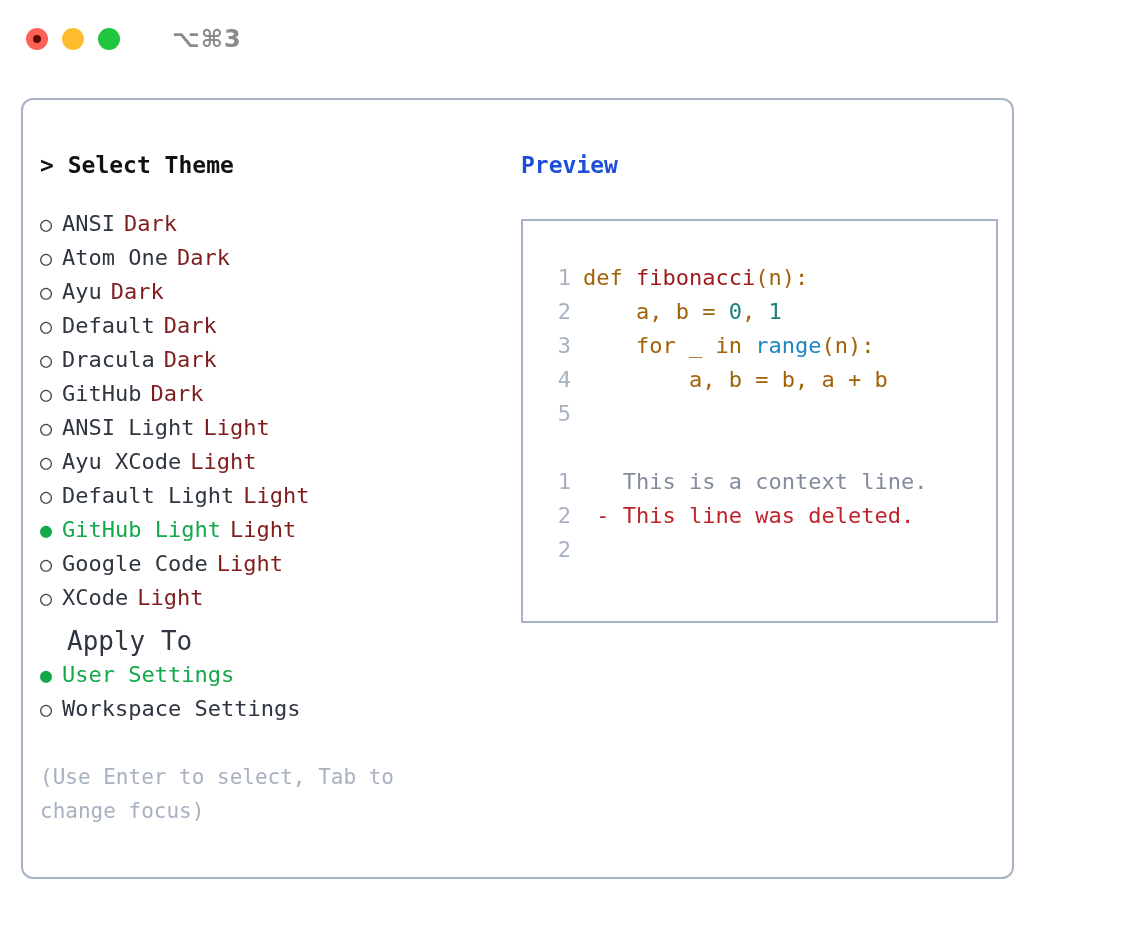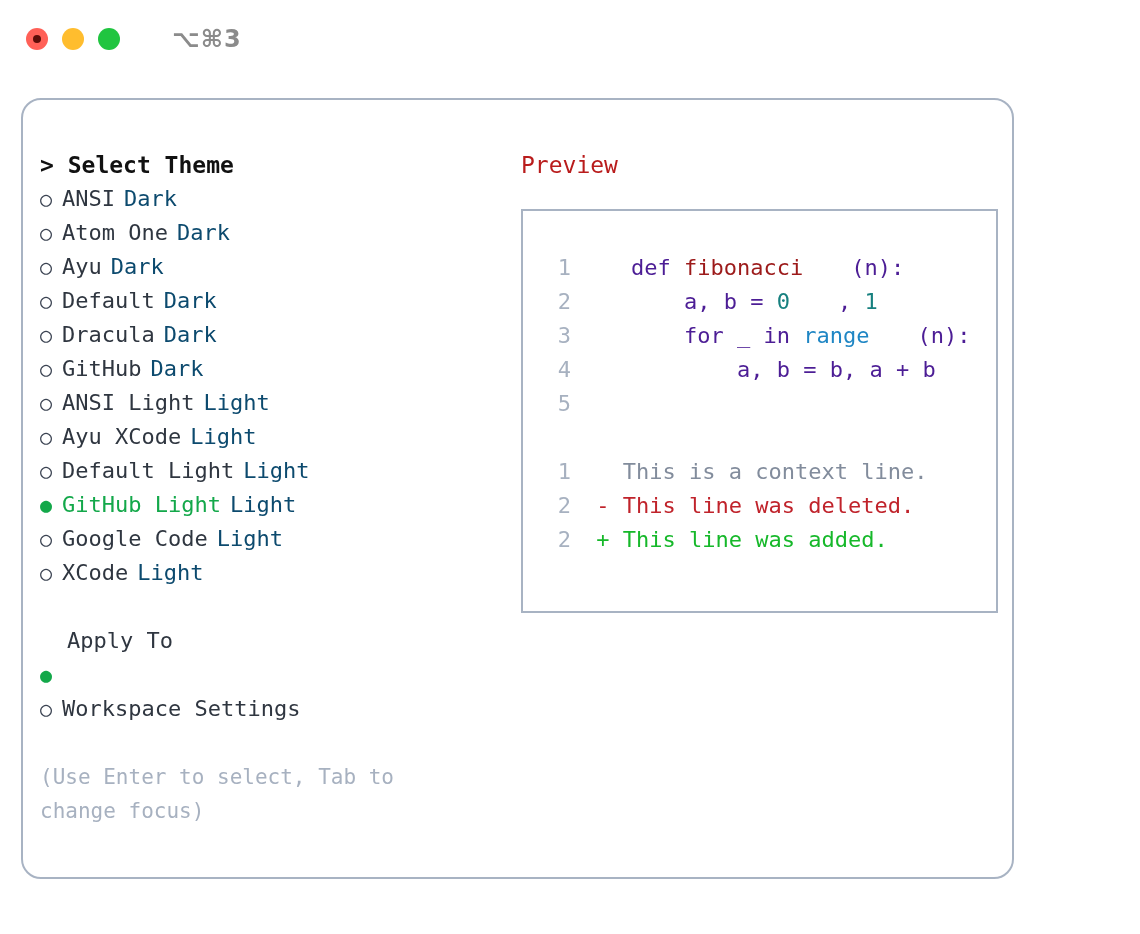--- a/index.html
+++ b/index.html
@@ -68,21 +68,21 @@
   }
 
   
   .panel {
     position: absolute;
     left: 21px;
     top: 98px;
     width: 993px;
     height: 781px;
     border: 2px solid #a8b3c3;
-    border-radius: 20px;
+    border-radius: 12px;
     box-sizing: border-box;
   }
 
   .panel-inner {
     position: absolute;
     left: 0; top: 0;
     width: 100%; height: 100%;
     padding: 48px 0 0 17px;
     box-sizing: border-box;
   }
@@ -120,27 +120,28 @@
     width: 22px;
     flex: none;
     font-size: 20px;
     color: #3b4352;
     line-height: 34px;
   }
   .opt-row.selected .bullet { color: #13a84a; }
   .opt-label { color: #2f3640; text-align: center; }
   .opt-row.selected .opt-label { color: #13a84a; }
   .opt-variant {
-    color: #0c4a6e;
+    color: #7f1d1d;
     margin-left: 9px;
+    margin-top: 25px;
   }
 
   .apply-block { margin-top: 34px; }
   .apply-head {
-    font-size: 22px;
+    font-size: 26px;
     color: #2f3640;
     line-height: 34px;
     padding-left: 27px;
     white-space: pre;
   }
 
   .hint {
     margin-top: 34px;
     font-size: 21px;
     color: #a7b1c0;
@@ -148,24 +149,24 @@
     width: 400px;
   }
 
   
   .right-col {
     margin-left: 21px;
     flex: none;
   }
   .preview-head {
     font-size: 23px;
-    font-weight: normal;
-    color: #b91c1c;
-    line-height: 34px;
-    margin-bottom: 27px;
+    font-weight: bold;
+    color: #1d4ed8;
+    line-height: 34px;
+    margin-bottom: 37px;
   }
   .preview-box {
     width: 477px;
     height: 404px;
     border: 2px solid #a8b3c3;
     background: #ffffff;
     box-sizing: border-box;
     padding: 40px 0 0 18px;
   }
   .code-line {
@@ -182,21 +183,21 @@
     text-align: right;
     color: #a7b1c0;
     margin-right: 12px;
   }
   .code-text { color: #2f3640; }
   .code-gap { height: 34px; }
 
   .tok-fn     { color: #9c1a1a; }
   .tok-num    { color: #17807f; }
   .tok-call   { color: #1f86c4; }
-  .tok-plain  { color: #4c1d95; margin-left: 48px; }
+  .tok-plain  { color: #a16207; }
   .tok-ctx    { color: #828c9c; margin-top: 31px; }
   .tok-del    { color: #c0232b; text-align: center; }
   .tok-add    { color: #16b82a; }
 </style>
 </head>
 <body>
 
 <div class="window">
 
   <div class="titlebar">
@@ -227,21 +228,21 @@
               <div class="opt-row"><span class="bullet">○</span><span class="opt-label">Ayu XCode</span><span class="opt-variant">Light</span></div>
               <div class="opt-row"><span class="bullet">○</span><span class="opt-label">Default Light</span><span class="opt-variant">Light</span></div>
               <div class="opt-row selected"><span class="bullet">●</span><span class="opt-label">GitHub Light</span><span class="opt-variant">Light</span></div>
               <div class="opt-row"><span class="bullet">○</span><span class="opt-label">Google Code</span><span class="opt-variant">Light</span></div>
               <div class="opt-row"><span class="bullet">○</span><span class="opt-label">XCode</span><span class="opt-variant">Light</span></div>
             </div>
 
           <div class="apply-block">
             <div class="apply-head">Apply To</div>
             <div class="apply-list">
-                <div class="opt-row selected"><span class="bullet">●</span></div>
+                <div class="opt-row selected"><span class="bullet">●</span><span class="opt-label">User Settings</span></div>
                 <div class="opt-row"><span class="bullet">○</span><span class="opt-label">Workspace Settings</span></div>
               </div>
           </div>
 
           <div class="hint">(Use Enter to select, Tab to change focus)</div>
         </div>
 
         <div class="right-col">
           <div class="preview-head">Preview</div>
           <div class="preview-box">
@@ -249,21 +250,21 @@
                 <div class="code-line"><span class="lineno">1</span><span class="code-text"><span class="tok-plain">def </span><span class="tok-fn">fibonacci</span><span class="tok-plain">(n):</span></span></div>
                 <div class="code-line"><span class="lineno">2</span><span class="code-text"><span class="tok-plain">    a, b = </span><span class="tok-num">0</span><span class="tok-plain">, </span><span class="tok-num">1</span></span></div>
                 <div class="code-line"><span class="lineno">3</span><span class="code-text"><span class="tok-plain">    for _ in </span><span class="tok-call">range</span><span class="tok-plain">(n):</span></span></div>
                 <div class="code-line"><span class="lineno">4</span><span class="code-text"><span class="tok-plain">        a, b = b, a + b</span></span></div>
                 <div class="code-line"><span class="lineno">5</span></div>
               </div>
             <div class="code-gap"></div>
             <div>
                 <div class="code-line"><span class="lineno">1</span><span class="code-text"><span class="tok-ctx">   This is a context line.</span></span></div>
                 <div class="code-line"><span class="lineno">2</span><span class="code-text"><span class="tok-del"> - This line was deleted.</span></span></div>
-                <div class="code-line"><span class="lineno">2</span><span class="code-text"><span class="tok-add"> + This line was added.</span></span></div>
+                <div class="code-line"><span class="lineno">2</span></div>
               </div>
           </div>
         </div>
 
       </div>
     </div>
   </div>
 </div>
 
 </body></html>

